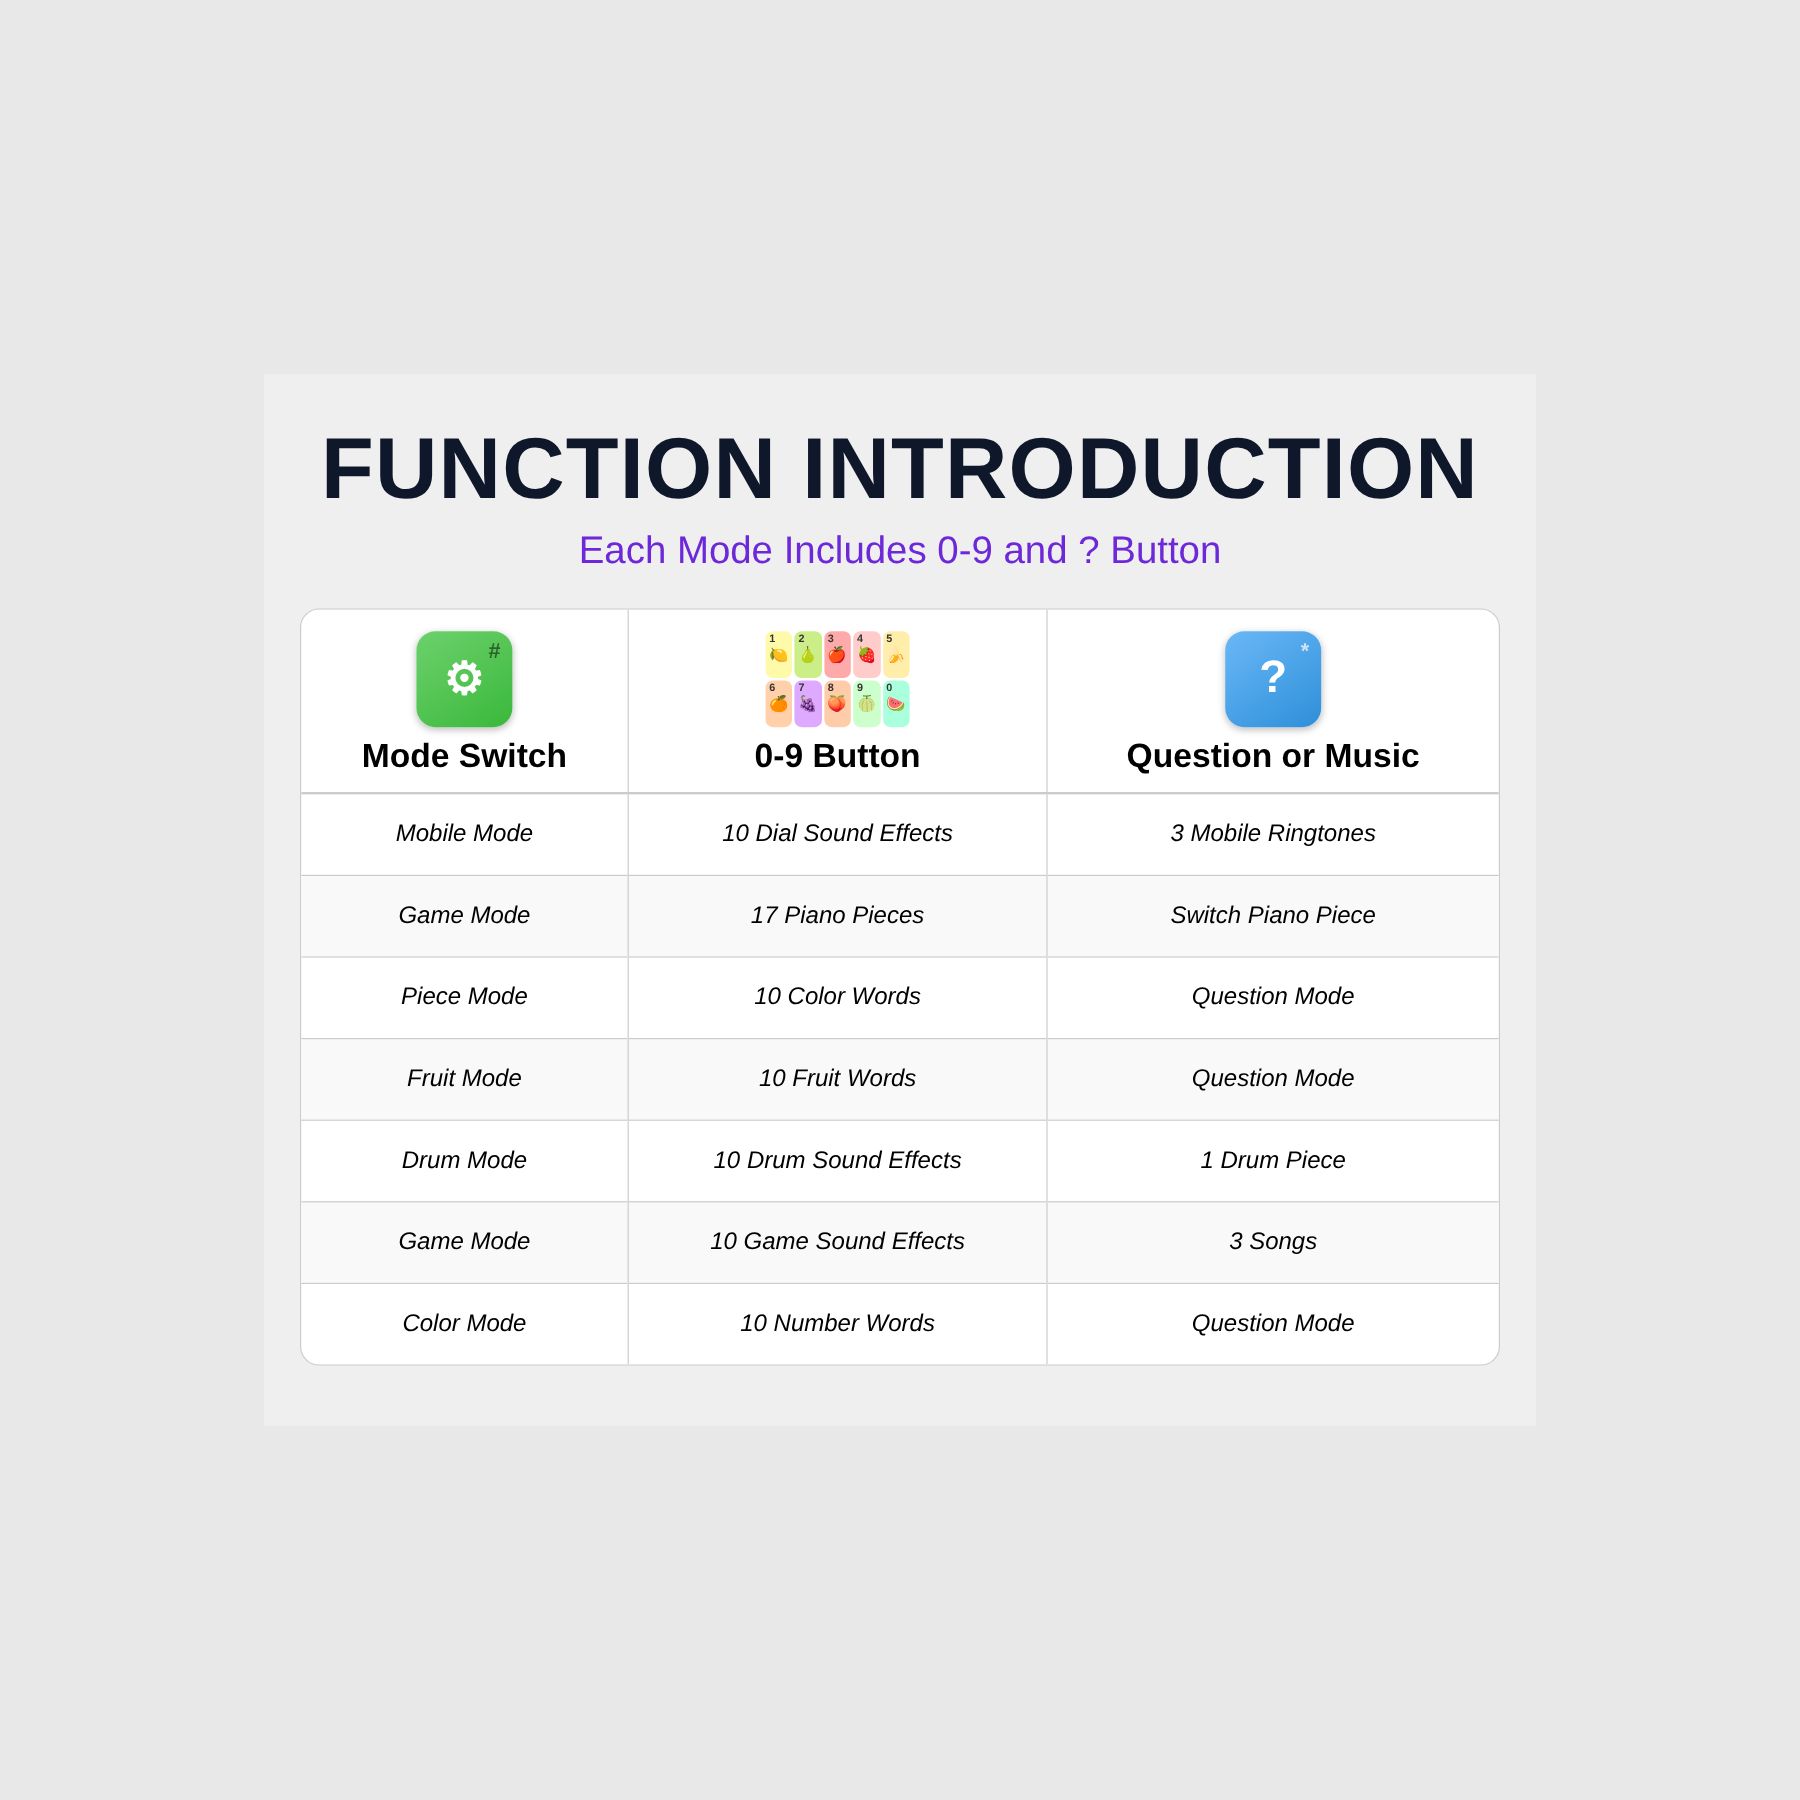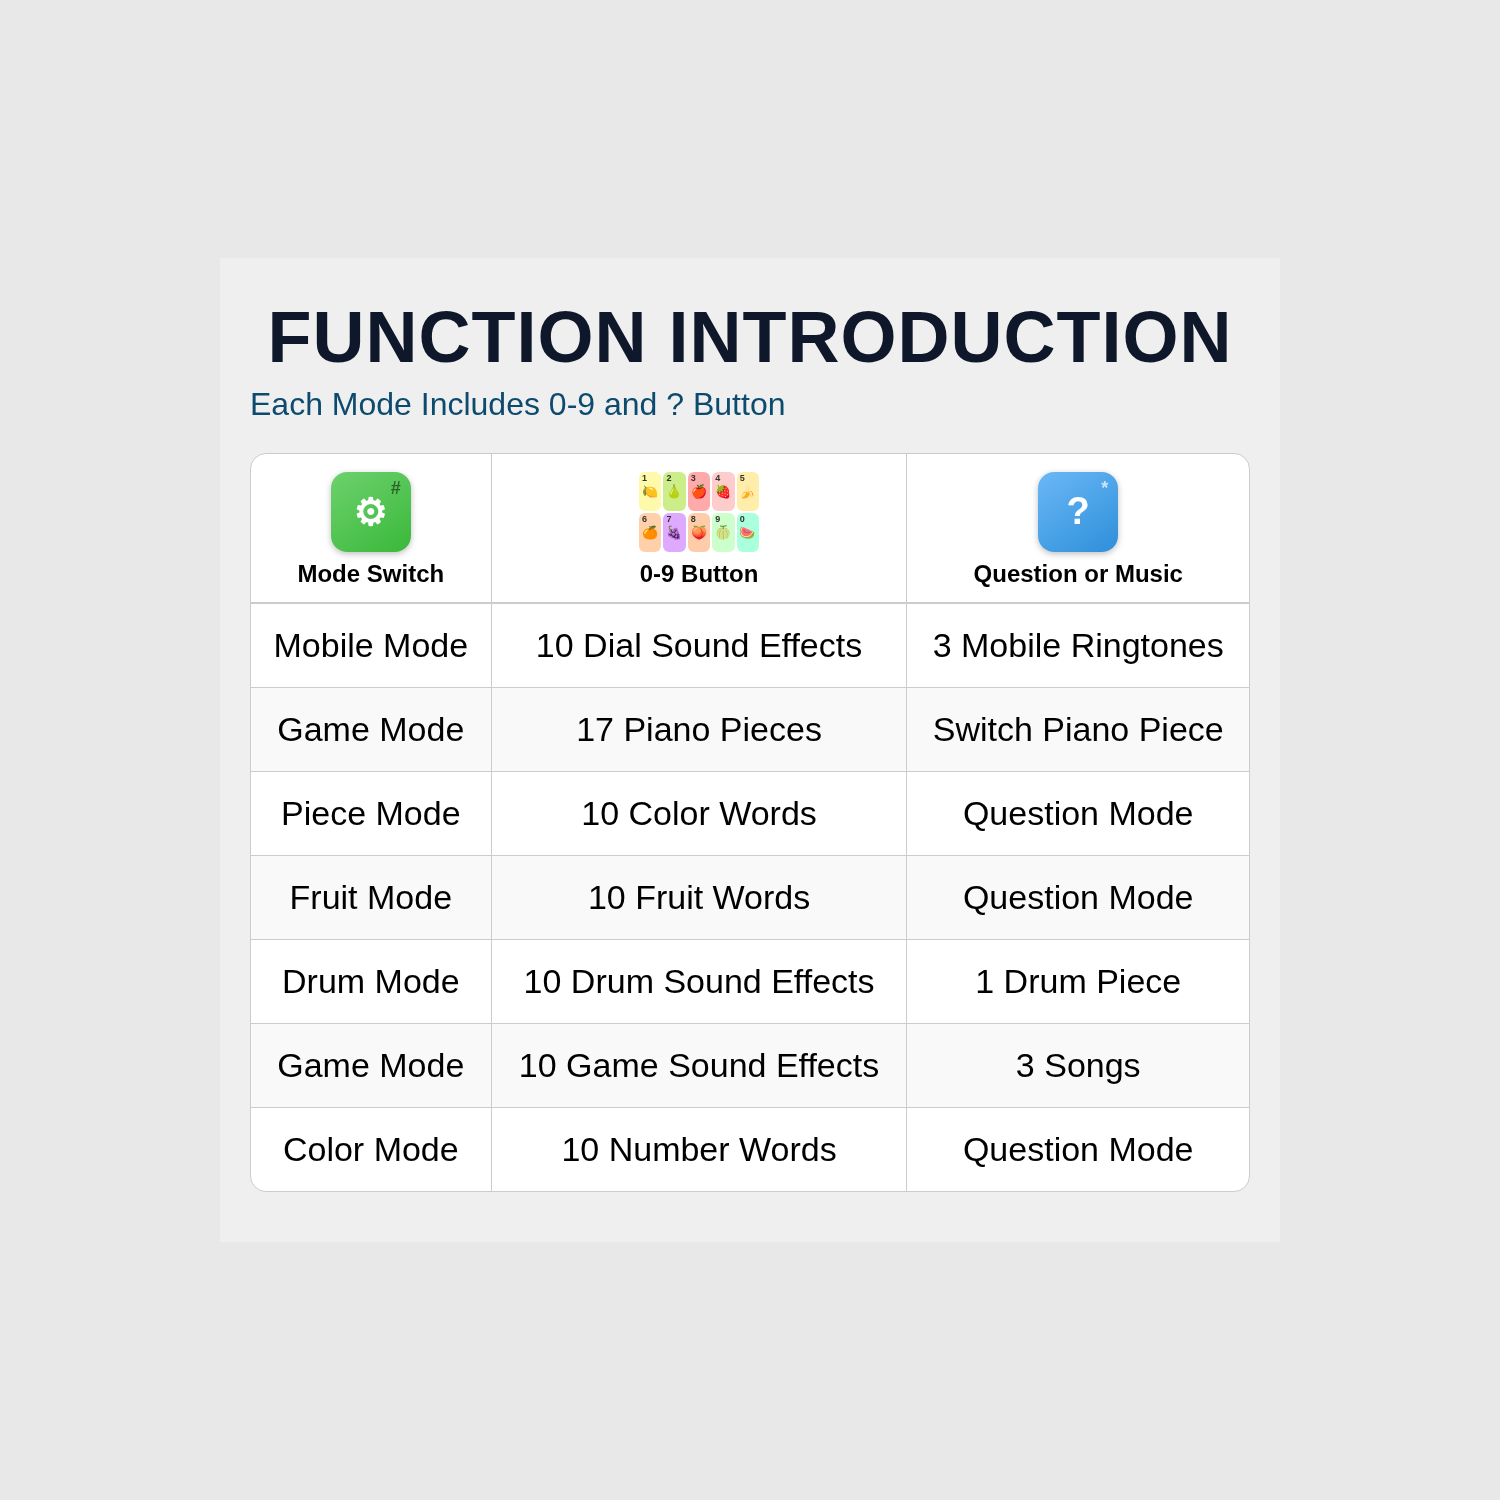--- a/index.html
+++ b/index.html
@@ -24,22 +24,22 @@
       font-weight: 900;
       text-align: center;
       color: #0f172a;
       line-height: 1.1;
       letter-spacing: 1px;
       margin-bottom: 8px;
     }
 
     .page-subtitle {
       font-size: 32px;
-      text-align: left;
-      color: #0c4a6e;
+      text-align: center;
+      color: #6d28d9;
       margin-bottom: 30px;
     }
 
     .table-container {
       background: #fff;
       border-radius: 16px;
       overflow: hidden;
       border: 1px solid #ccc;
     }
 
@@ -52,31 +52,32 @@
       border-bottom: 2px solid #ccc;
     }
 
     th {
       padding: 18px 10px 14px 10px;
       text-align: center;
       vertical-align: bottom;
     }
 
     .header-label {
-      font-size: 24px;
+      font-size: 28px;
       font-weight: 900;
       color: #000;
     }
 
     td {
       padding: 22px 16px;
       text-align: center;
-      font-size: 34px;
+      font-size: 20px;
       color: #000;
       border-top: 1px solid #ccc;
+      font-style: italic;
     }
 
     td:not(:last-child), th:not(:last-child) {
       border-right: 1px solid #ccc;
     }
 
     tbody tr:nth-child(even) {
       background-color: #f9f9f9;
     }
 

